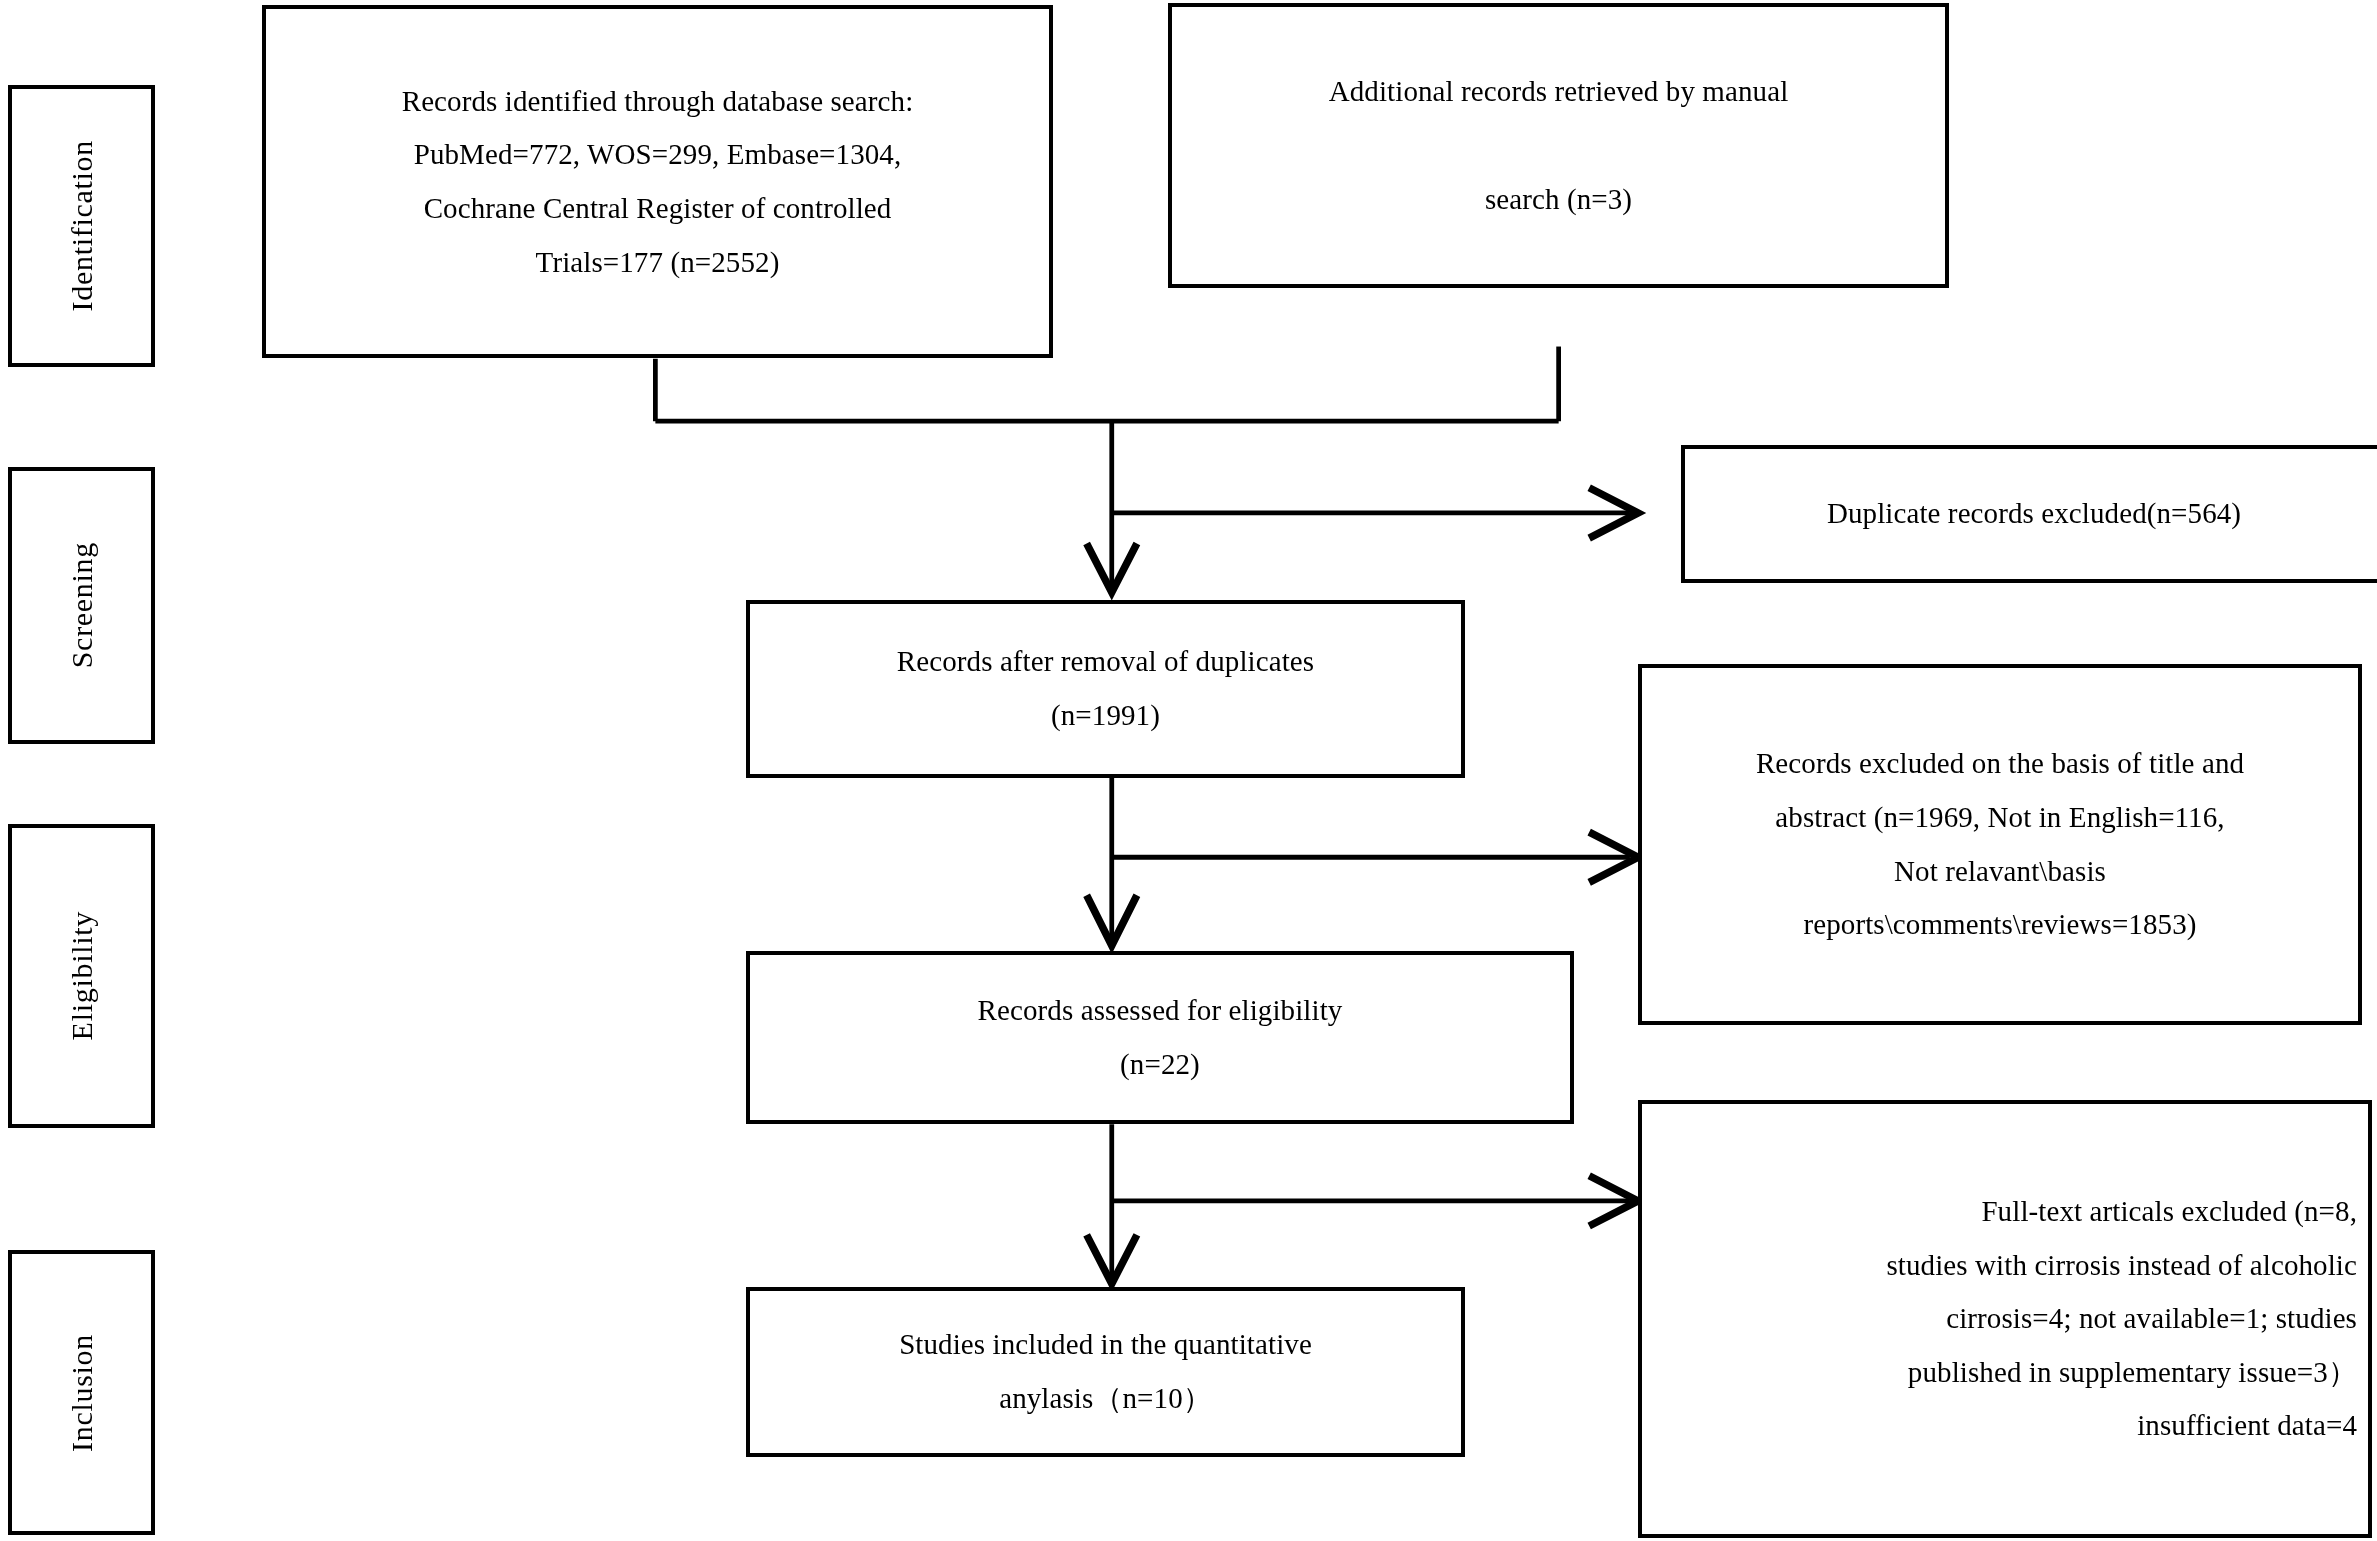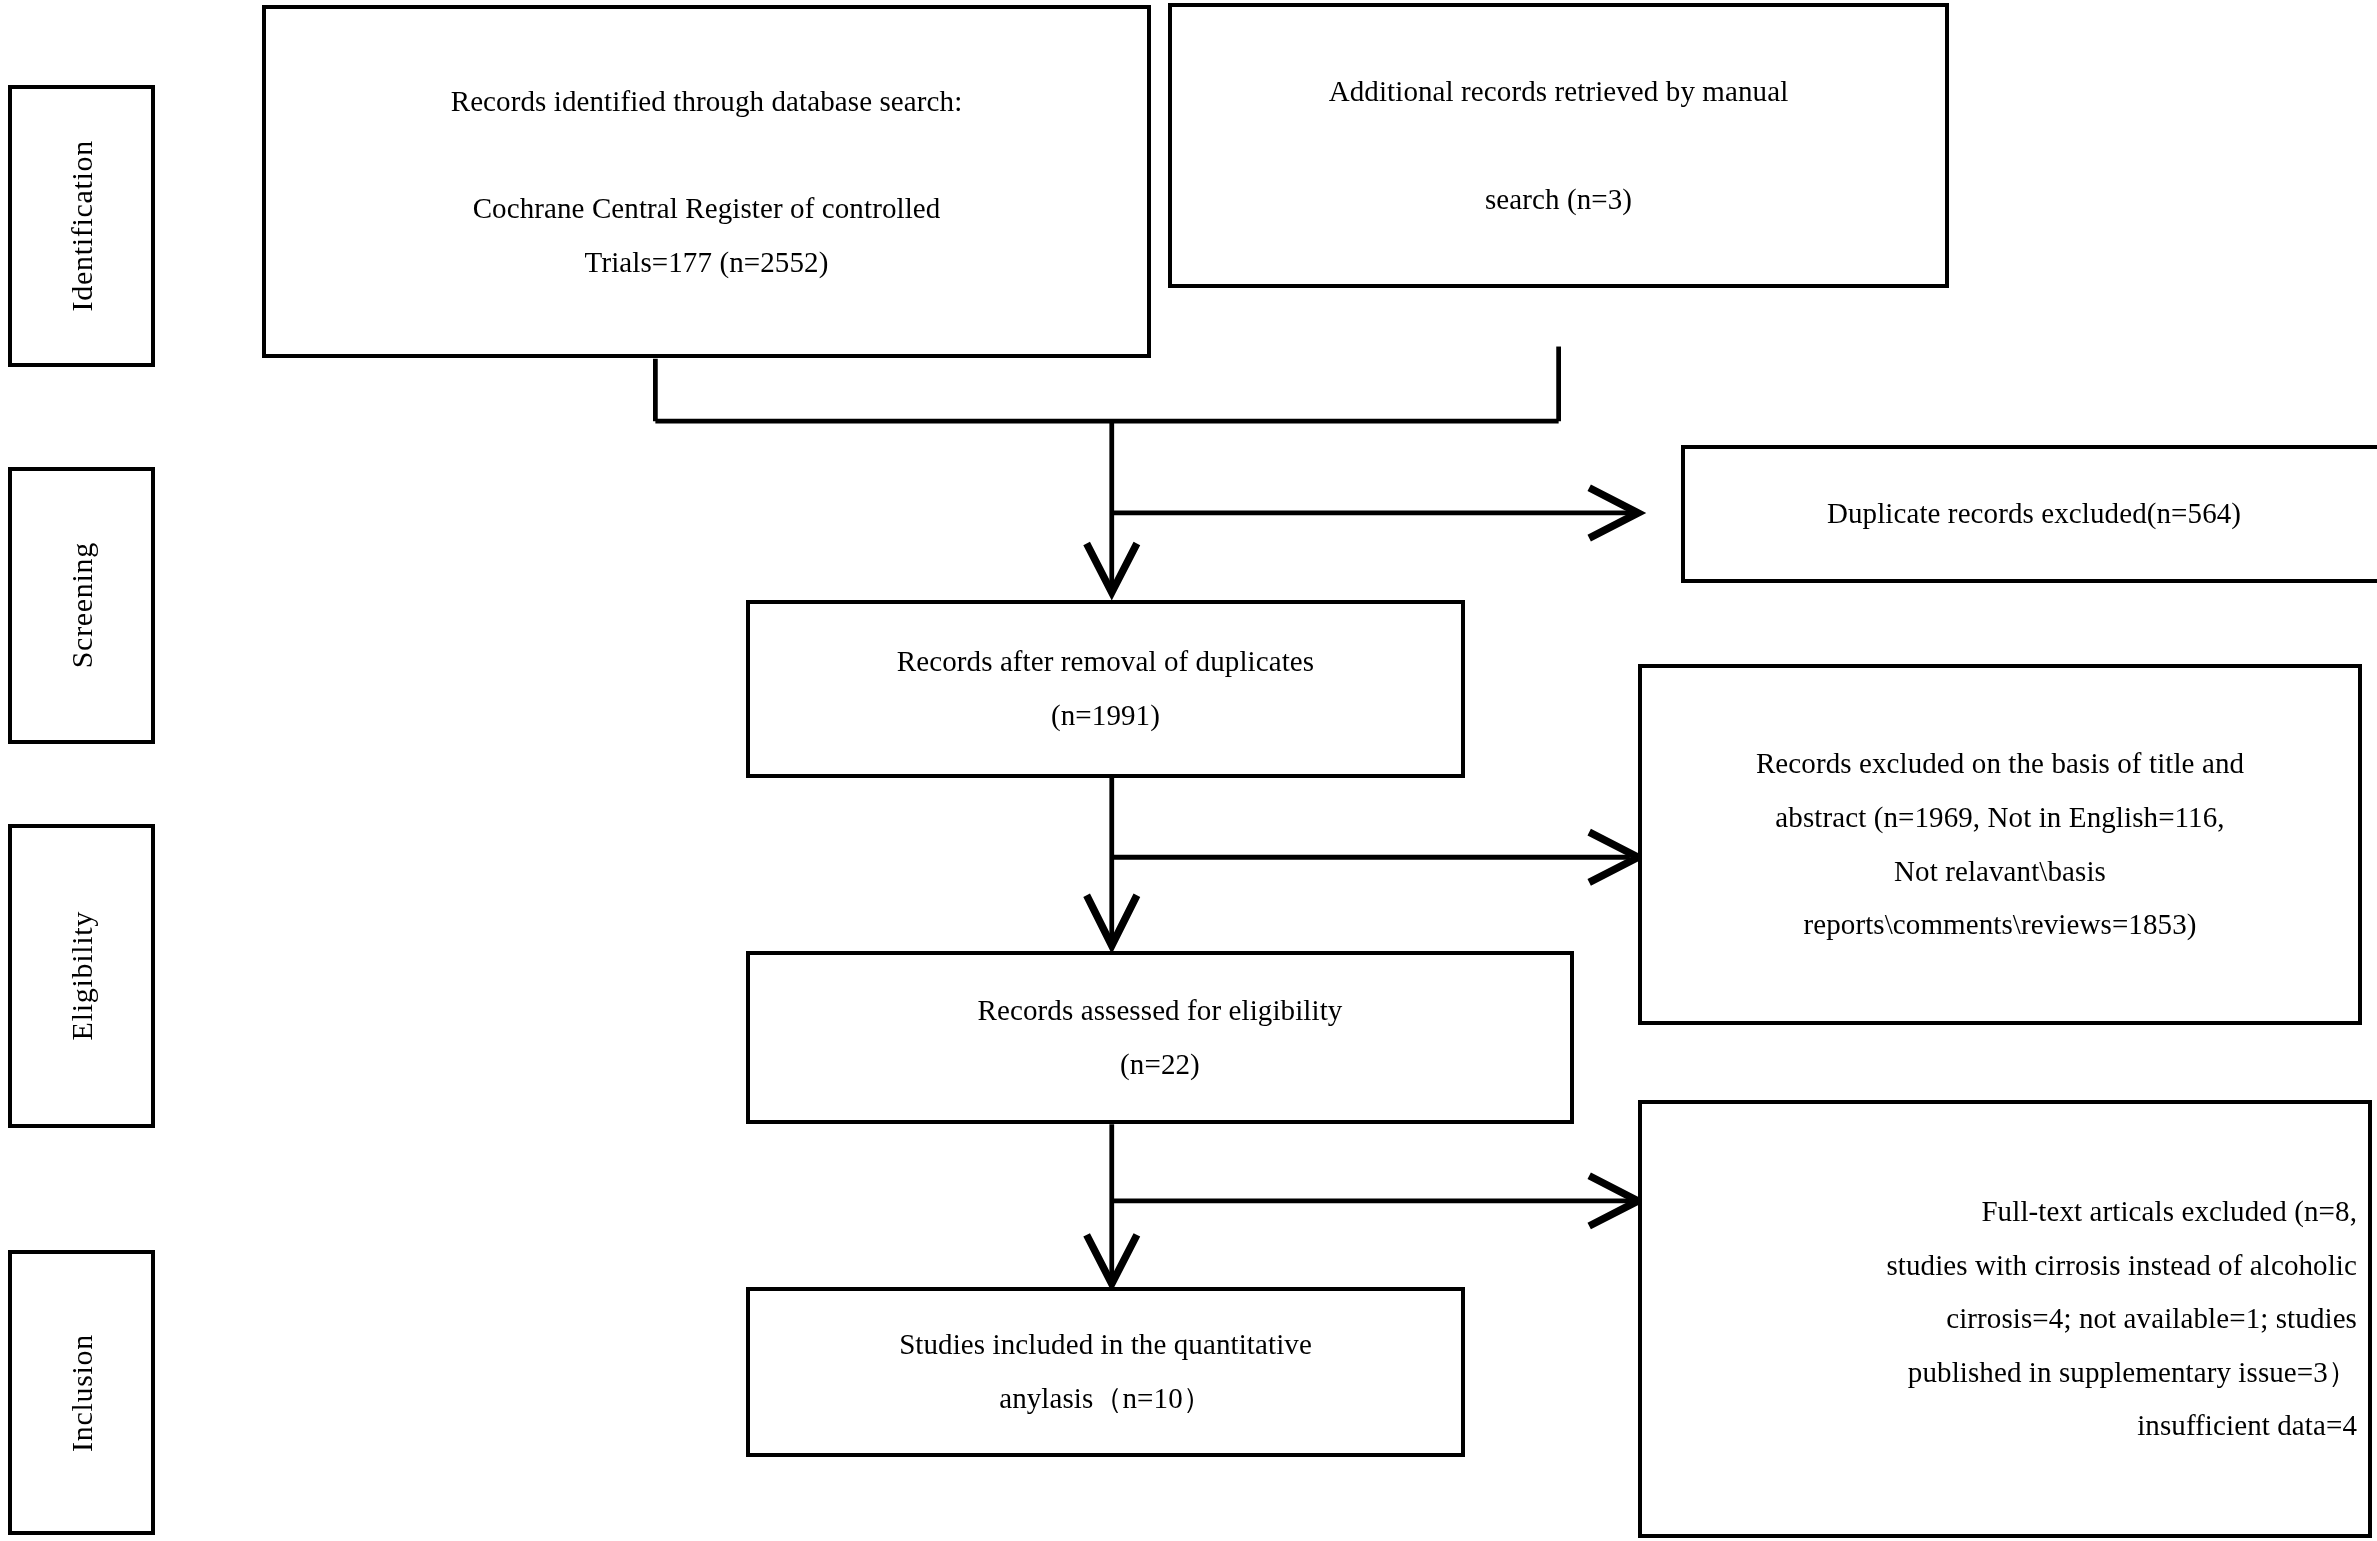--- a/index.html
+++ b/index.html
@@ -61,24 +61,24 @@
     <path class="ln" d="M 1637 1262 L 2400 1262"></path>
     <path class="ahead" d="M 2340 1225 L 2412 1262 L 2340 1299"></path>
 
     <path class="ln" d="M 1637 1655 L 1637 1886"></path>
     <path class="ahead" d="M 1600 1818 L 1637 1890 L 1674 1818"></path>
 
     <path class="ln" d="M 1637 1768 L 2400 1768"></path>
     <path class="ahead" d="M 2340 1731 L 2412 1768 L 2340 1805"></path>
   </svg>
 
-  <div class="box" style="left:262px;top:5.4px;width:889px;height:353px;">
+  <div class="box" style="left:262px;top:5.4px;width:791px;height:353px;">
     <span class="txt">
       <span>Records identified through database search:</span><br>
-      <br>
+      <span>PubMed=772, WOS=299, Embase=1304,</span><br>
       <span>Cochrane Central Register of controlled</span><br>
       <span>Trials=177 (n=2552)</span>
     </span>
   </div>
 
   <div class="box" style="left:1168px;top:3.4px;width:781px;height:285px;">
     <span class="txt">
       <span>Additional records retrieved by manual</span><br><br>
       <span>search (n=3)</span>
     </span>

